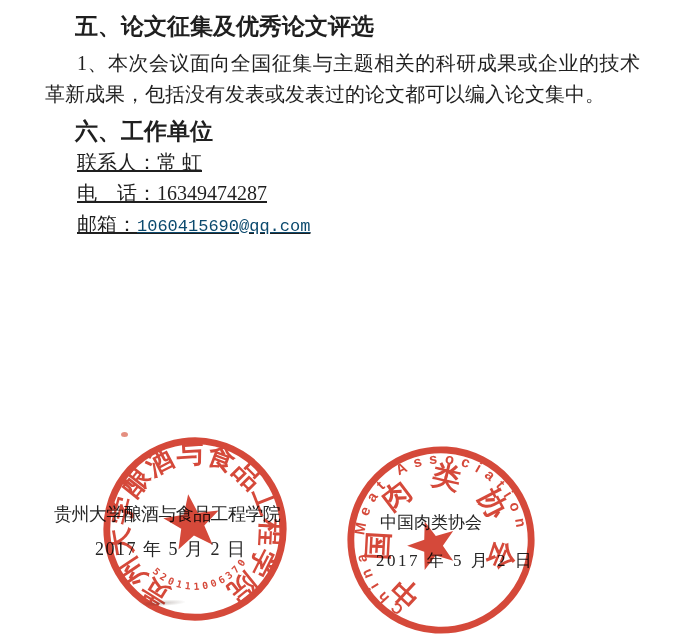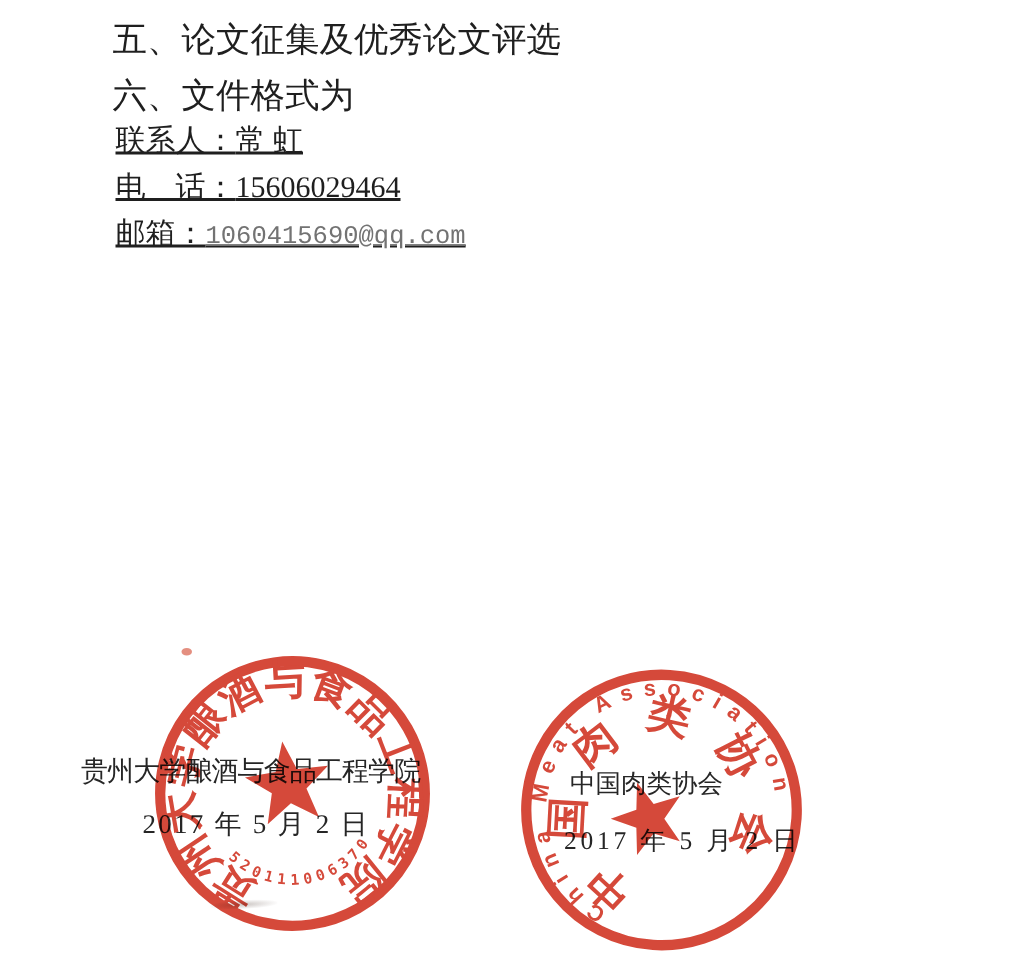--- a/index.html
+++ b/index.html
@@ -7,34 +7,34 @@
     width:685px;height:643px;background:#ffffff;position:relative;
     font-family:"Liberation Serif","DejaVu Serif",serif;
     color:#1f1f1f;overflow:hidden;
   }
   .doc{
     position:relative;z-index:1;
     padding:12px 45px 0 45px;width:595px;
     font-size:20px;line-height:31px;
   }
   h1.sec{
-    font-size:23px;line-height:30px;font-weight:normal;
+    font-size:23px;line-height:30px;font-weight:bold;
     margin:0 0 0 30px;padding:0;
   }
   h1.sec.second{margin-top:7px;}
   p.body-para{
     margin:0;padding:0;text-align:justify;text-justify:inter-character;
     text-indent:32px;
   }
   p.body-para.first{margin-top:6px;}
   .contact{margin-left:32px;}
   .contact .row{white-space:pre;text-decoration:underline;}
   a.mail-link{
     font-family:"Liberation Mono","DejaVu Sans Mono",monospace;
-    font-size:17px;color:#737373;text-decoration:underline;
+    font-size:17px;color:#0c4a6e;text-decoration:underline;
   }
   .plain-email{font-family:"Liberation Serif","DejaVu Serif",serif;}
   
   .stamp{
     position:absolute;z-index:3;mix-blend-mode:multiply;opacity:.93;
   }
   .stamp-left{left:97px;top:431px;}
   .stamp-right{left:343px;top:442px;}
   .stamp .ring{fill:none;}
   .stamp text{fill:#d23b2b;}
@@ -73,27 +73,28 @@
     background:#d8604a;border-radius:50%;opacity:.7;
   }
 </style>
 </head>
 <body>
 
 <div class="doc">
 
   <h1 class="sec">五、论文征集及优秀论文评选</h1>
 
+  <p class="body-para first">1、本次会议面向全国征集与主题相关的科研成果或企业的技术革新成果，包括没有发表或发表过的论文都可以编入论文集中。</p>
 
 
-  <h1 class="sec second">六、文件格式为</h1>
+  <h1 class="sec second">六、工作单位</h1>
 
   <div class="contact">
     <div class="row"><span>联系人：</span><span>常 虹</span></div>
-    <div class="row"><span>电　话：</span><span>15606029464</span></div>
+    <div class="row"><span>电　话：</span><span>16349474287</span></div>
     <div class="row"><span>邮箱：</span><a href="#" class="mail-link">1060415690@qq.com</a></div>
   </div>
 </div>
 
 <div class="typed l1">贵州大学酿酒与食品工程学院</div>
 <div class="typed l2">2017 年 5 月 2 日</div>
 <div class="typed r1">中国肉类协会</div>
 <div class="typed r2">2017 年 5 月 2 日</div>
 
 <div class="smudge"></div>

